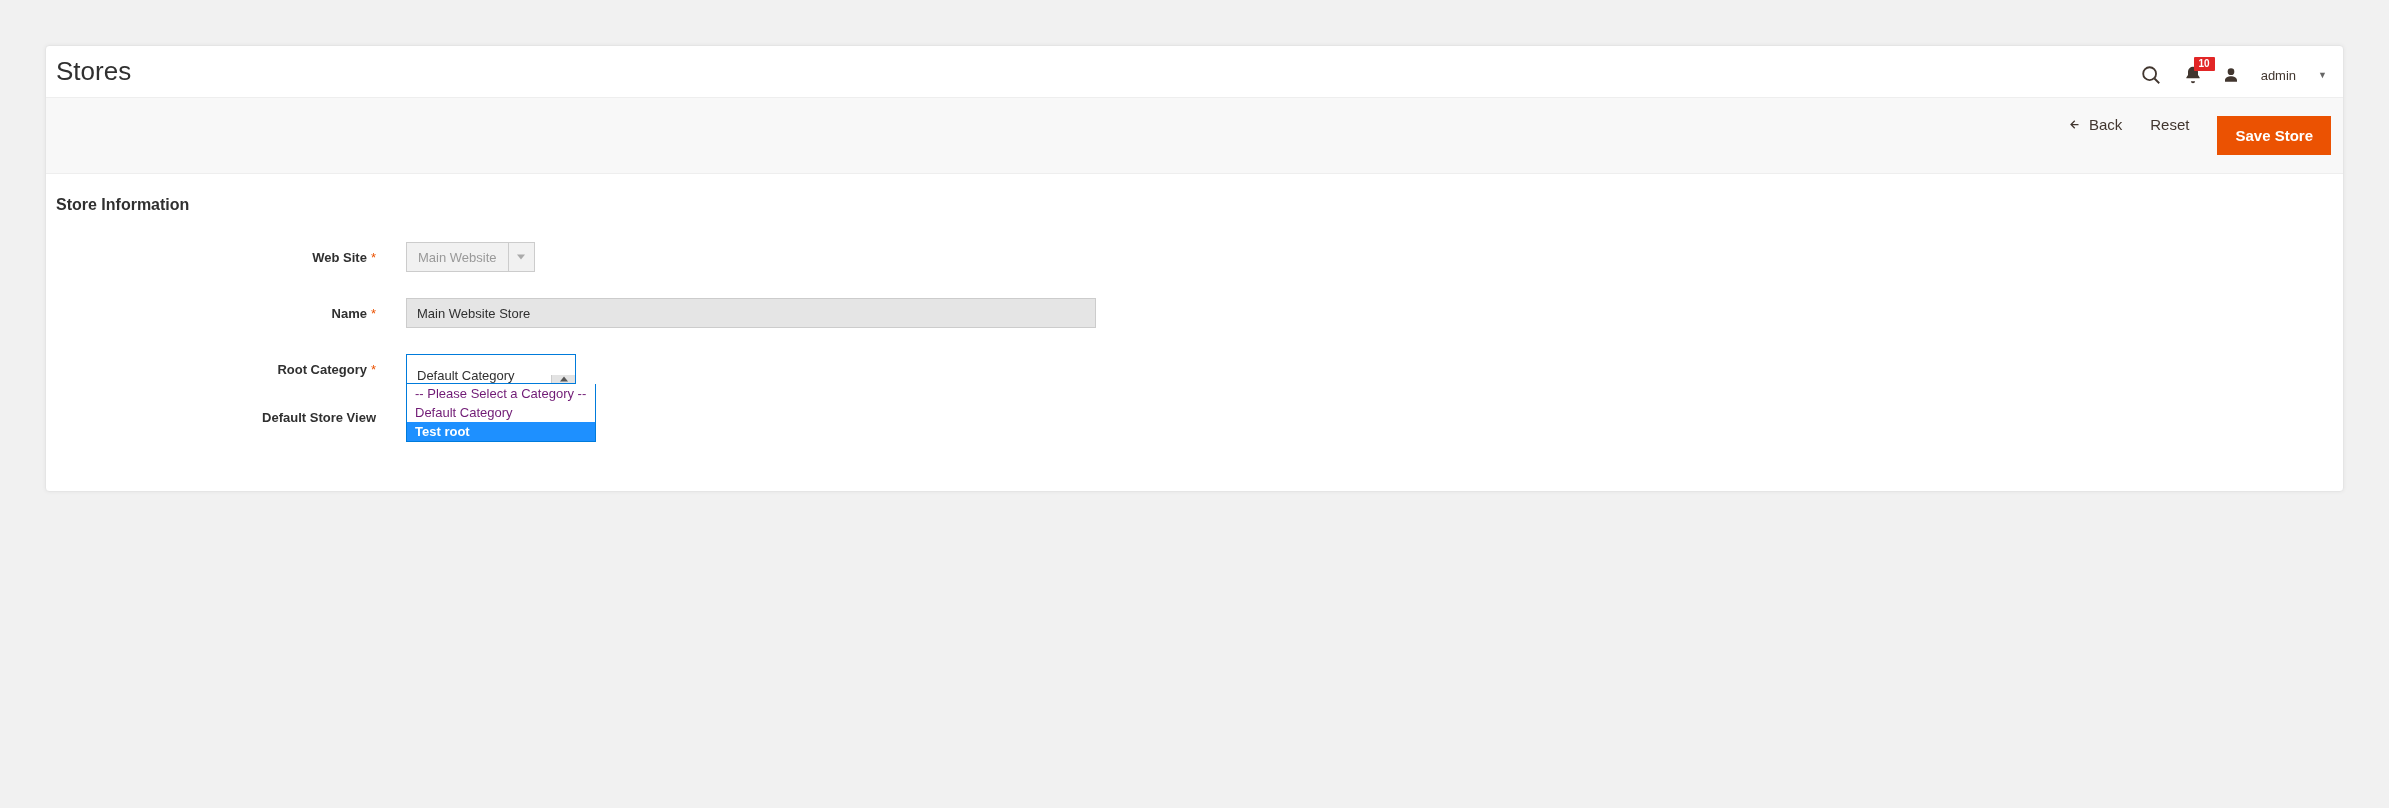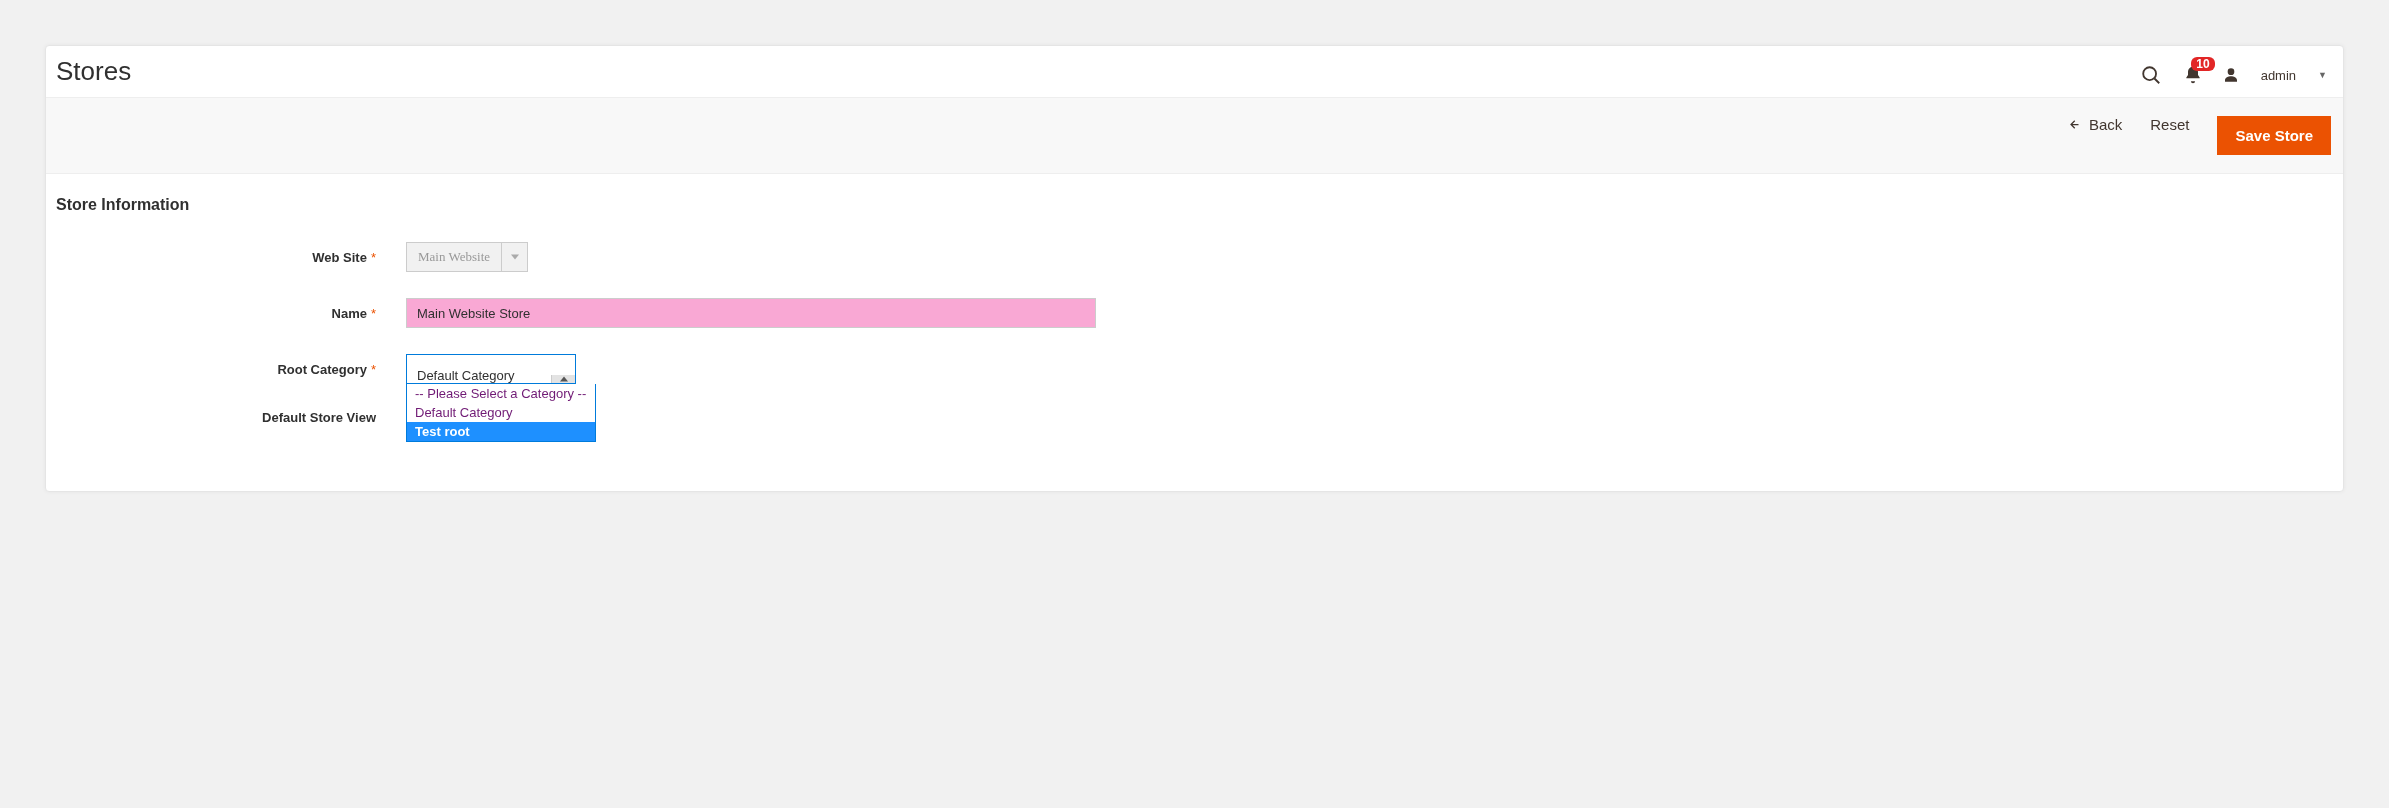--- a/index.html
+++ b/index.html
@@ -42,22 +42,22 @@
     height: 24px;
     cursor: pointer;
     color: #41362f;
   }
   .badge {
     position: absolute;
     top: -6px;
     right: -10px;
     background: #e22626;
     color: #fff;
-    border-radius: 6px;
-    font-size: 12px;
+    border-radius: 1px;
+    font-size: 10px;
     font-weight: 700;
     padding: 1px 5px;
     line-height: 12px;
   }
   .user-block {
     display: flex;
     align-items: center;
     gap: 22px;
     cursor: pointer;
     color: #41362f;
@@ -138,38 +138,37 @@
     background: #f1f1f1;
     color: #999;
     height: 30px;
     cursor: not-allowed;
   }
   .disabled-select .ds-text {
     padding: 0 11px;
     font-size: 13px;
     display: flex;
     align-items: center;
-    font-family: Liberation Serif, serif;
   }
   .disabled-select .ds-arrow {
     width: 26px;
     border-left: 1px solid #ccc;
     display: flex;
     align-items: center;
     justify-content: center;
   }
   .disabled-select .ds-arrow svg { width: 8px; height: 8px; fill: #aaa; }
 
   .text-input {
     width: 690px;
     height: 30px;
     font-size: 13px;
     padding: 8px 10px;
     border: 1px solid #ccc;
-    background: #f9a8d4;
+    background: #e5e5e5;
     color: #303030;
     outline: none;
   }
 
   .combo {
     display: inline-flex;
     border: 1px solid #007bdb;
     height: 30px;
     position: relative;
     align-items: flex-end;

